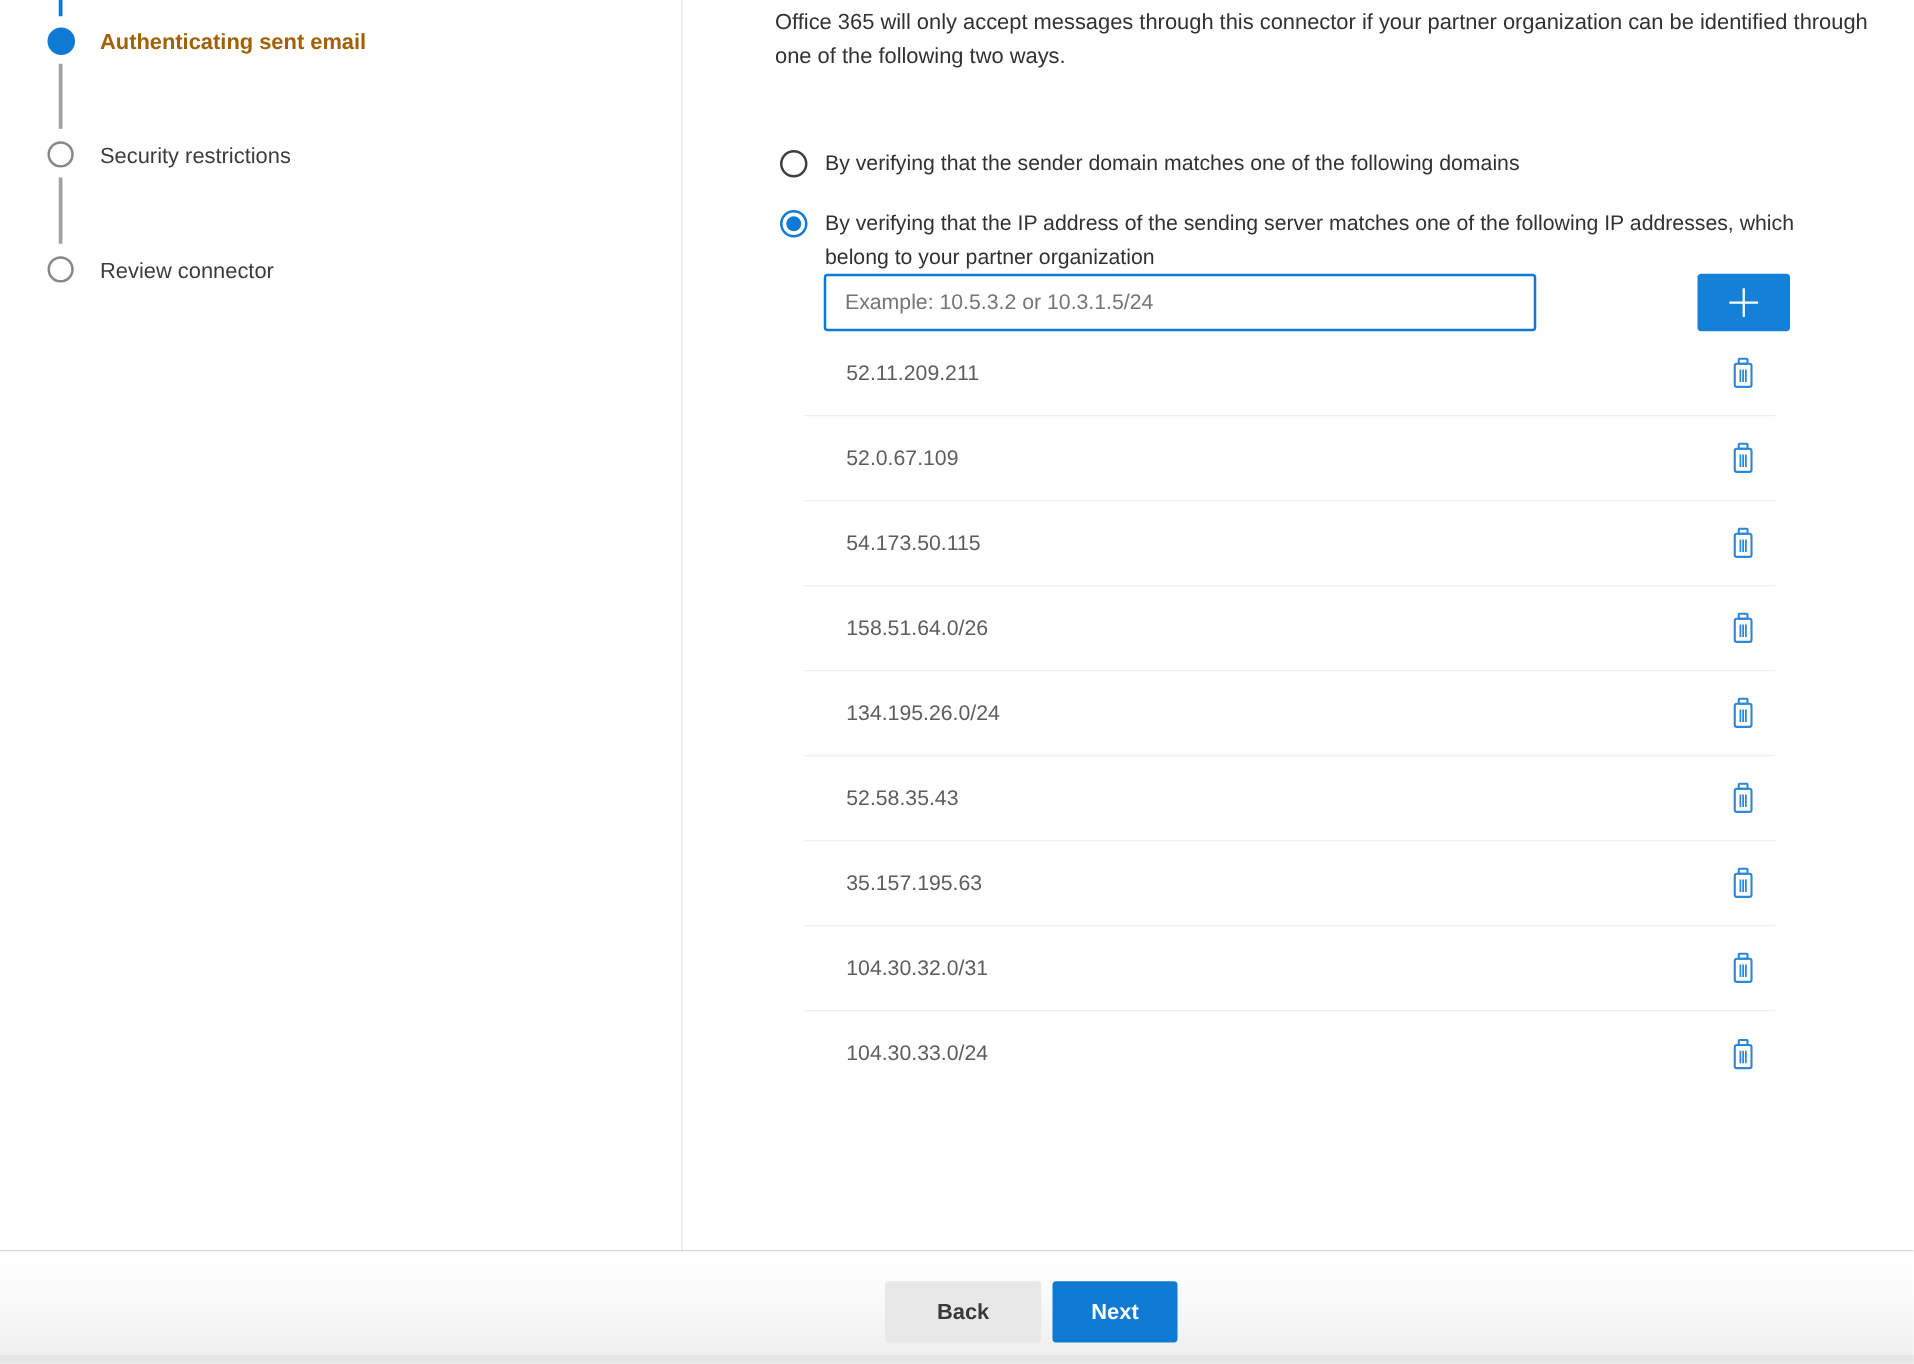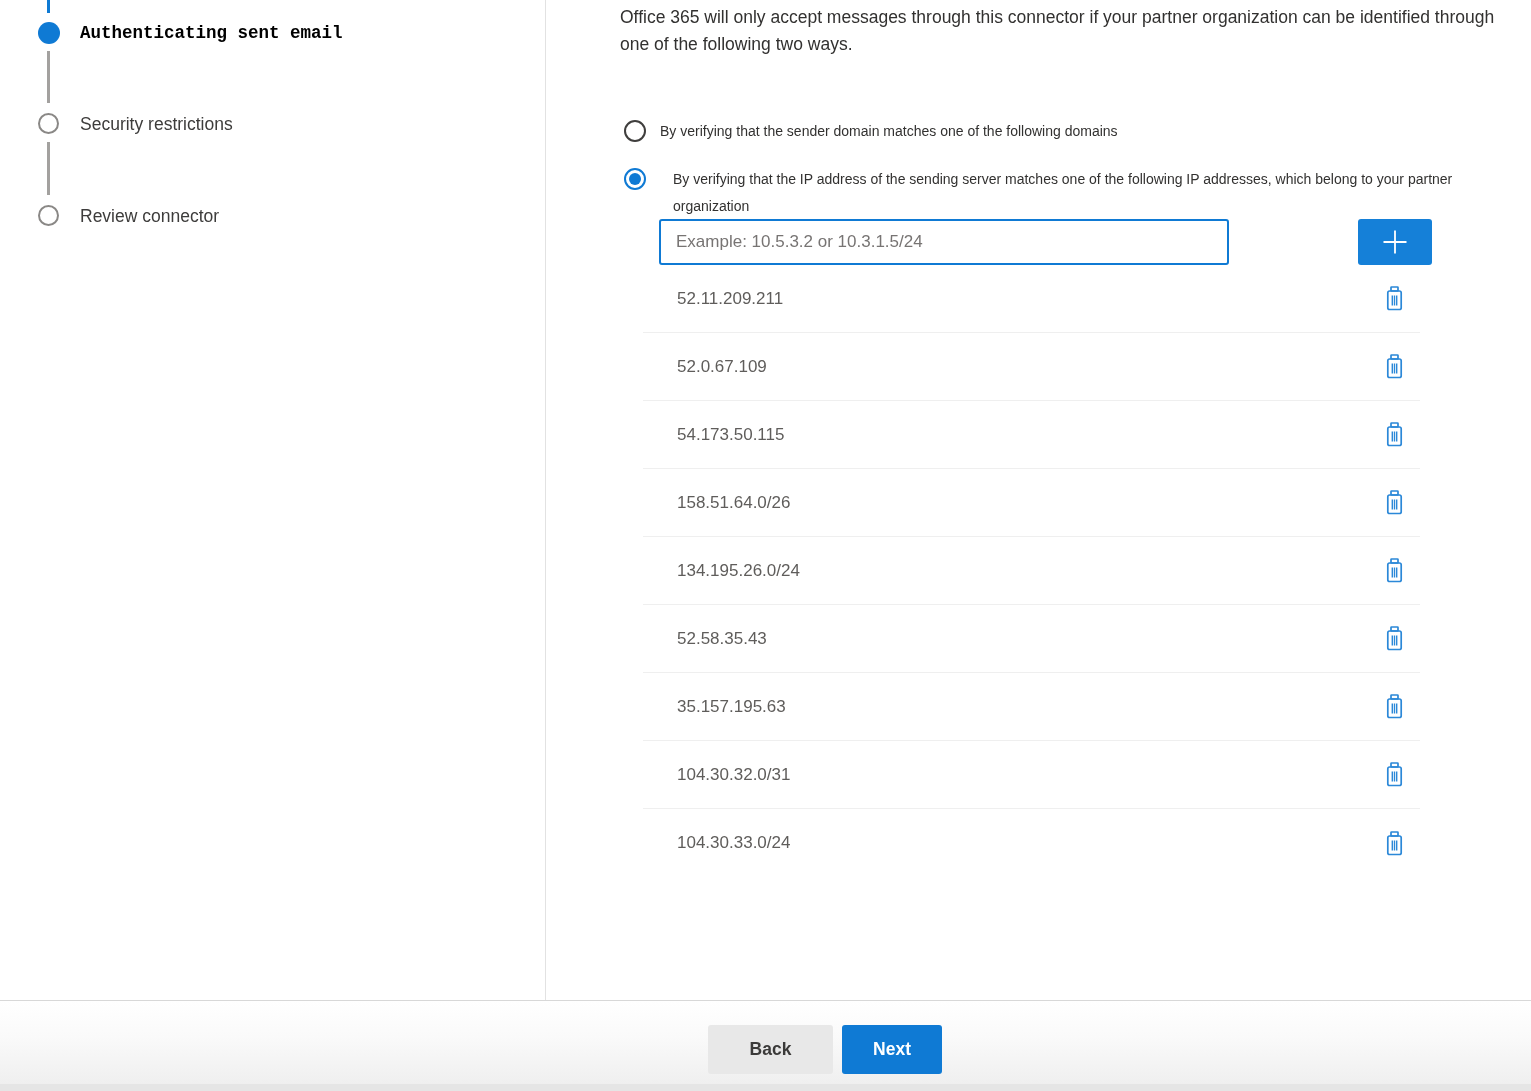--- a/index.html
+++ b/index.html
@@ -31,21 +31,21 @@
   .step-ring {
     position:absolute; left:38px; width:21px; height:21px;
     border:2px solid #8a8886; border-radius:50%; background:#fff;
   }
   .step-ring.r2 { top:113px; }
   .step-ring.r3 { top:205px; }
   .step-label {
     position:absolute; left:80px; font-size:17.5px; line-height:22px;
     color:#3d3c3b; cursor:pointer; white-space:nowrap;
   }
-  .step-label.current { font-weight:bold; color:#000000;font-family:Liberation Mono, monospace; }
+  .step-label.current { font-weight:bold; color:#a16207; }
   .step-label.l1 { top:22px; }
   .step-label.l2 { top:113px; }
   .step-label.l3 { top:205px; }
 
   
   .intro {
     position:absolute; left:620px; top:4px; width:880px;
     font-size:17.5px; line-height:27px; color:#323130;
   }
   .option { position:absolute; left:624px; display:flex; align-items:flex-start; }
@@ -54,22 +54,22 @@
   .radio {
     flex:0 0 auto; width:22px; height:22px; border-radius:50%;
     background:#fff; margin-right:14px; position:relative; cursor:pointer;
   }
   .radio.unselected { border:2px solid #3f3e3d; }
   .radio.selected { border:2px solid #0f7ad4; }
   .radio.selected::after {
     content:""; position:absolute; left:3px; top:3px; width:12px; height:12px;
     border-radius:50%; background:#0f7ad4;
   }
-  .option-label { font-size:14px; line-height:22px; color:#323130; cursor:pointer; }
-  .option.o2 .option-label { width:800px; line-height:26.5px; margin-top:-2px;margin-left:13px; }
+  .option-label { font-size:17px; line-height:22px; color:#323130; cursor:pointer; }
+  .option.o2 .option-label { width:800px; line-height:26.5px; margin-top:-2px; }
 
   .ip-input {
     position:absolute; left:659px; top:219px; width:570px; height:46px;
     border:2px solid #0f7ad4; border-radius:3px; background:#fff;
     font-family:"Liberation Sans", sans-serif;
     font-size:17px; color:#323130; padding:0 12px 0 15px; outline:none;
   }
   .ip-input::placeholder { color:#777473; opacity:1; }
   .add-btn {
     position:absolute; left:1358px; top:219px; width:74px; height:46px;

